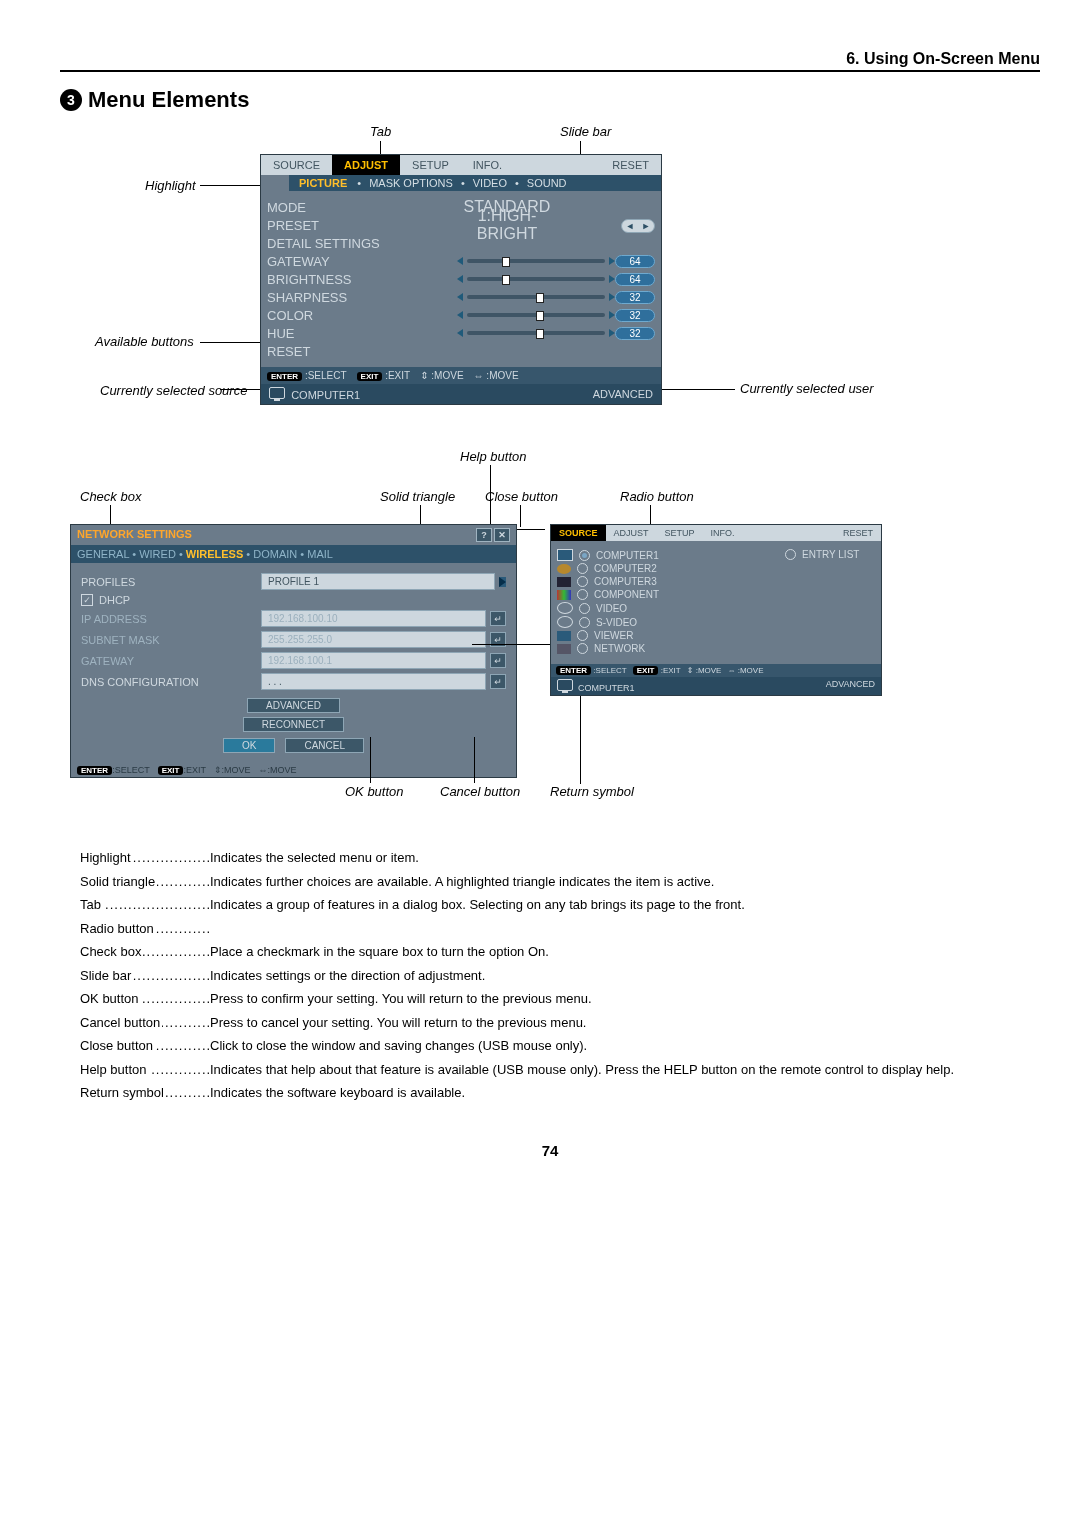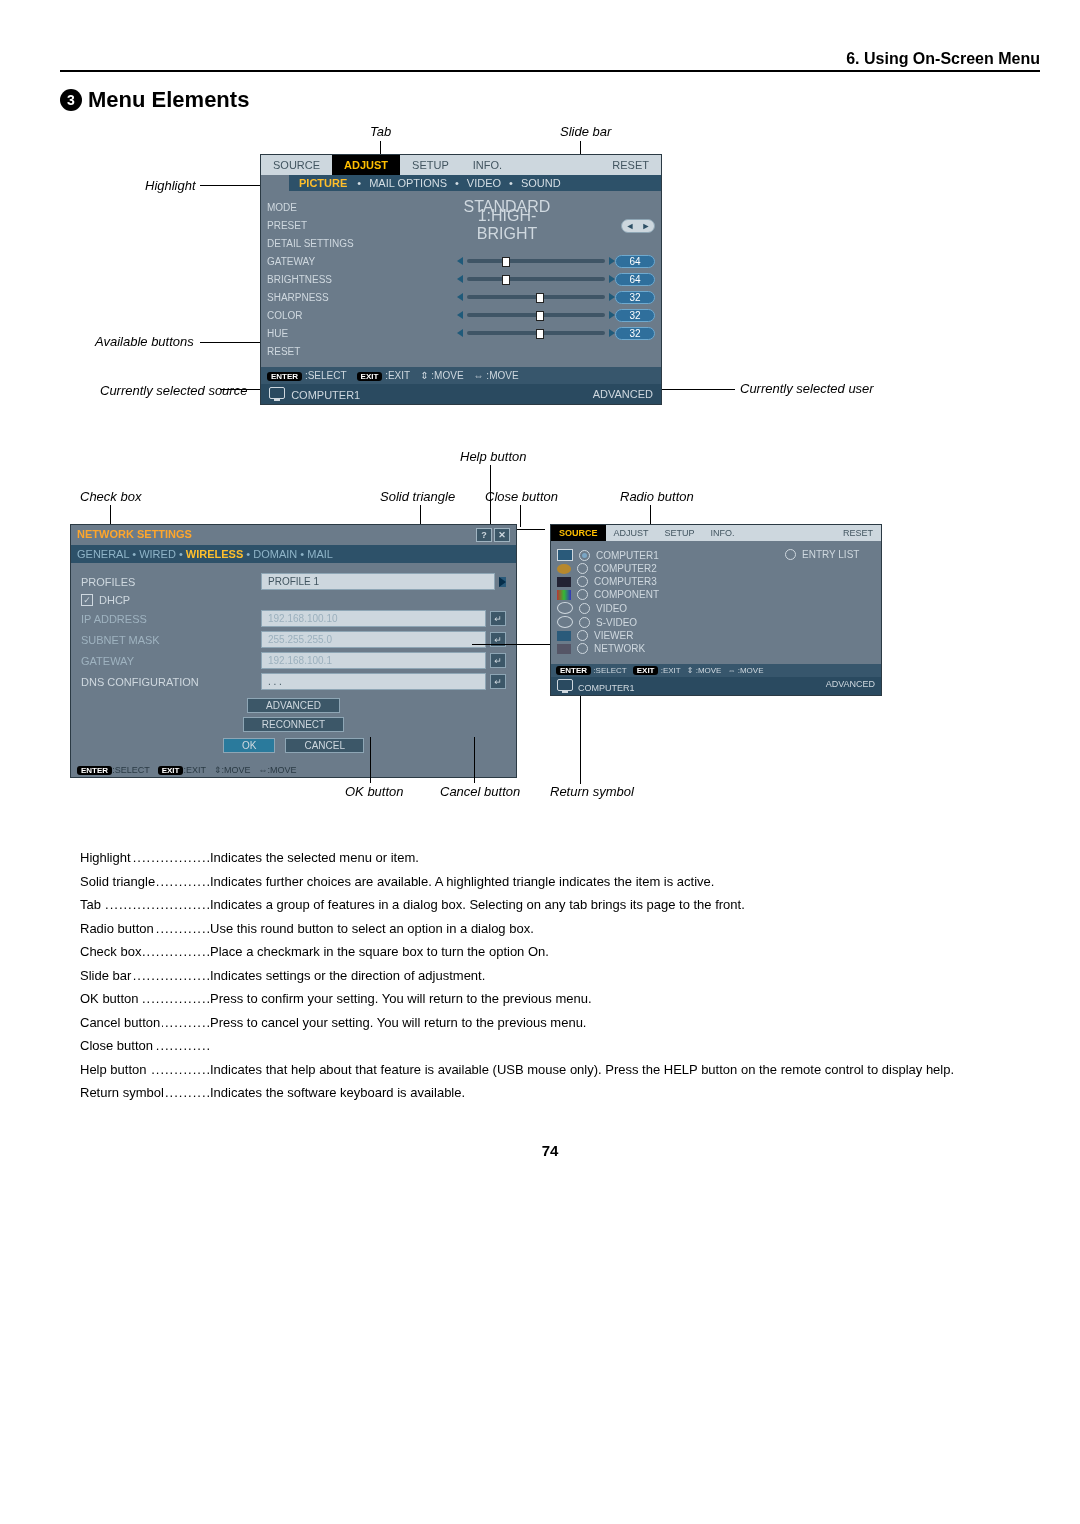--- a/index.html
+++ b/index.html
@@ -108,21 +108,21 @@
     gap: 2px;
   }
   .osd .row {
     display: flex;
     align-items: center;
     height: 16px;
   }
   .osd .row .lab {
     width: 190px;
     color: #cfd8df;
-    font-size: 10px;
+    font-size: 13px;
   }
   .osd .row .val {
     width: 100px;
     color: #cfd8df;
     font-size: 16px;
     text-align: center;
   }
   .osd .row .slider {
     flex: 1;
     display: flex;
@@ -445,21 +445,21 @@
       <div class="tabs">
         <div>SOURCE</div>
         <div class="active">ADJUST</div>
         <div>SETUP</div>
         <div>INFO.</div>
         <div style="margin-left:auto;">RESET</div>
       </div>
       <div class="subtabs">
         <span class="hl">PICTURE</span>
         <span>•</span>
-        <span>MAIL OPTIONS</span>
+        <span>MASK OPTIONS</span>
         <span>•</span>
         <span>VIDEO</span>
         <span>•</span>
         <span>SOUND</span>
       </div>
       <div class="body">
         <div class="row">
           <div class="lab">MODE</div>
           <div class="val">STANDARD</div>
         </div>
@@ -725,40 +725,40 @@
     <div class="drow">
         <div class="term"><span>Solid triangle</span></div>
         <div class="def">Indicates further choices are available. A highlighted triangle indicates the item is active.</div>
       </div>
     <div class="drow">
         <div class="term"><span>Tab</span></div>
         <div class="def">Indicates a group of features in a dialog box. Selecting on any tab brings its page to the front.</div>
       </div>
     <div class="drow">
         <div class="term"><span>Radio button</span></div>
-        <div class="def">Use this round button to select an option in a dialog box.</div>
       </div>
     <div class="drow">
         <div class="term"><span>Check box</span></div>
         <div class="def">Place a checkmark in the square box to turn the option On.</div>
       </div>
     <div class="drow">
         <div class="term"><span>Slide bar</span></div>
         <div class="def">Indicates settings or the direction of adjustment.</div>
       </div>
     <div class="drow">
         <div class="term"><span>OK button</span></div>
         <div class="def">Press to confirm your setting. You will return to the previous menu.</div>
       </div>
     <div class="drow">
         <div class="term"><span>Cancel button</span></div>
         <div class="def">Press to cancel your setting. You will return to the previous menu.</div>
       </div>
     <div class="drow">
         <div class="term"><span>Close button</span></div>
+        <div class="def">Click to close the window and saving changes (USB mouse only).</div>
       </div>
     <div class="drow">
         <div class="term"><span>Help button</span></div>
         <div class="def">Indicates that help about that feature is available (USB mouse only). Press the HELP button on the remote control to display help.</div>
       </div>
     <div class="drow">
         <div class="term"><span>Return symbol</span></div>
         <div class="def">Indicates the software keyboard is available.</div>
       </div>
   </div>

